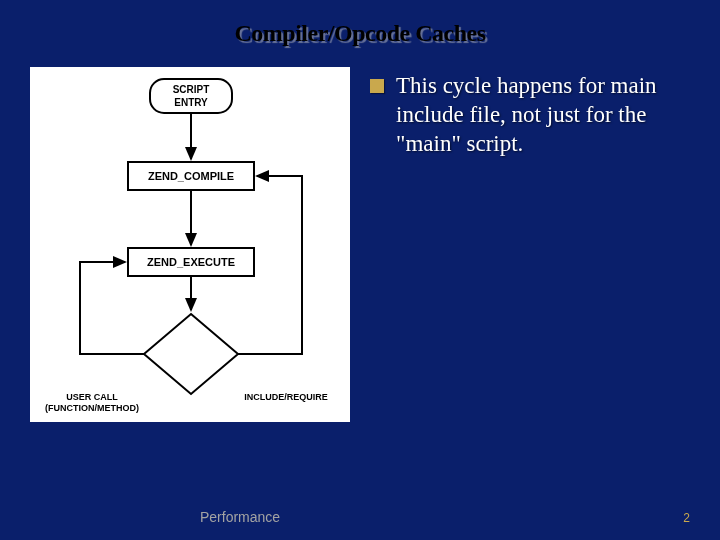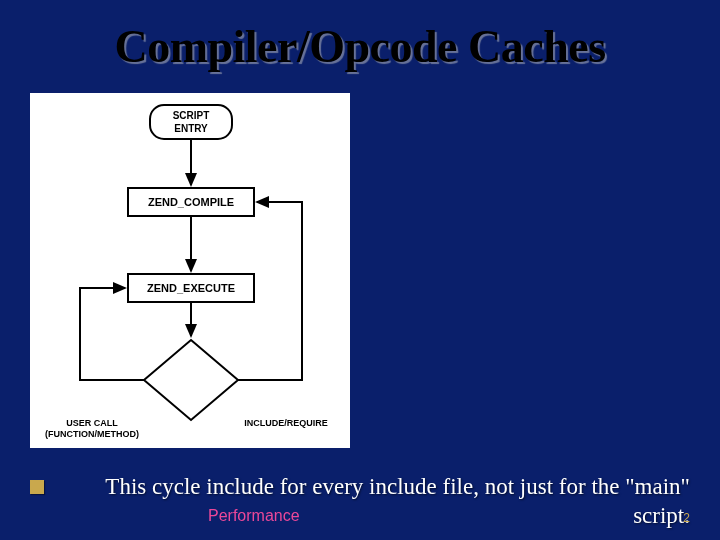--- a/index.html
+++ b/index.html
@@ -7,33 +7,32 @@
     width: 720px;
     height: 540px;
     background: #0a1f6b;
     font-family: Georgia, 'Times New Roman', serif;
     color: #fff;
     overflow: hidden;
     position: relative;
   }
   .title {
     text-align: center;
-    font-size: 46px;
+    font-size: 24px;
     font-weight: bold;
     color: #000;
     text-shadow: 2px 2px 1px rgba(200,200,200,0.5);
     padding: 20px 0 10px 0;
     letter-spacing: -0.5px;
   }
   .content {
     display: flex;
-    flex-direction: column;
+    flex-direction: row;
     padding: 10px 30px 0 30px;
     gap: 20px;
-    text-align: right;
   }
   .diagram-panel {
     background: #fff;
     width: 320px;
     height: 355px;
     position: relative;
     flex-shrink: 0;
   }
   .bullets {
     flex: 1;
@@ -54,24 +53,24 @@
     box-shadow: 1px 1px 1px rgba(0,0,0,0.4);
   }
   .bullet-text {
     font-size: 23px;
     line-height: 1.25;
     text-shadow: 1px 1px 2px rgba(0,0,0,0.6);
   }
   .footer-left {
     position: absolute;
     bottom: 15px;
-    left: 208px;
-    font-size: 16px;
+    left: 200px;
+    font-size: 14px;
     font-family: Arial, sans-serif;
-    color: #ec4899;
+    color: #a3a3a3;
   }
   .footer-right {
     position: absolute;
     bottom: 15px;
     right: 30px;
     font-size: 12px;
     font-family: Arial, sans-serif;
     color: #c9a84d;
   }
   
@@ -118,20 +117,20 @@
       <text x="62" y="344" text-anchor="middle" font-family="Arial" font-size="9" font-weight="bold" fill="#000">(FUNCTION/METHOD)</text>
 
       <polyline points="208,287 272,287 272,109 227,109" fill="none" stroke="#000" stroke-width="2" marker-end="url(#arrow)"></polyline>
       <text x="256" y="333" text-anchor="middle" font-family="Arial" font-size="9" font-weight="bold" fill="#000">INCLUDE/REQUIRE</text>
     </svg>
   </div>
 
   <div class="bullets">
     <div class="bullet-row">
       <div class="bullet-box"></div>
-      <div class="bullet-text">This cycle include for every include file, not just for the "main" script.</div>
+      <div class="bullet-text">This cycle happens for main include file, not just for the "main" script.</div>
     </div>
   </div>
 
 </div>
 
 <div class="footer-left">Performance</div>
 <div class="footer-right">2</div>
 
 </body></html>

